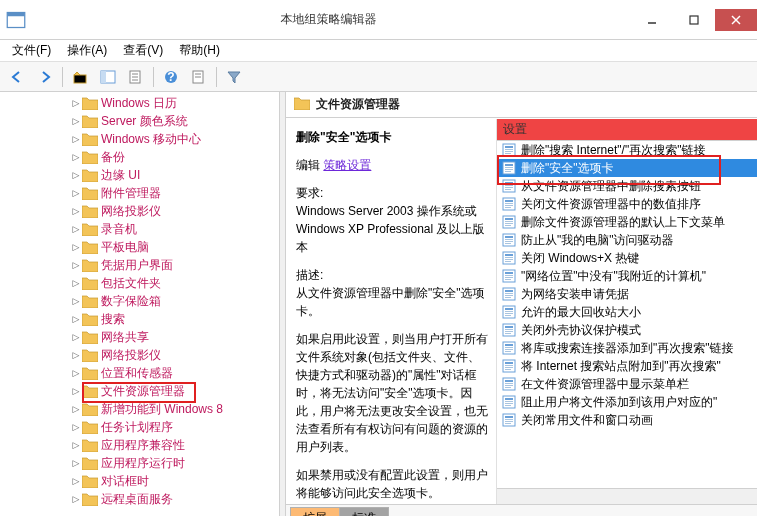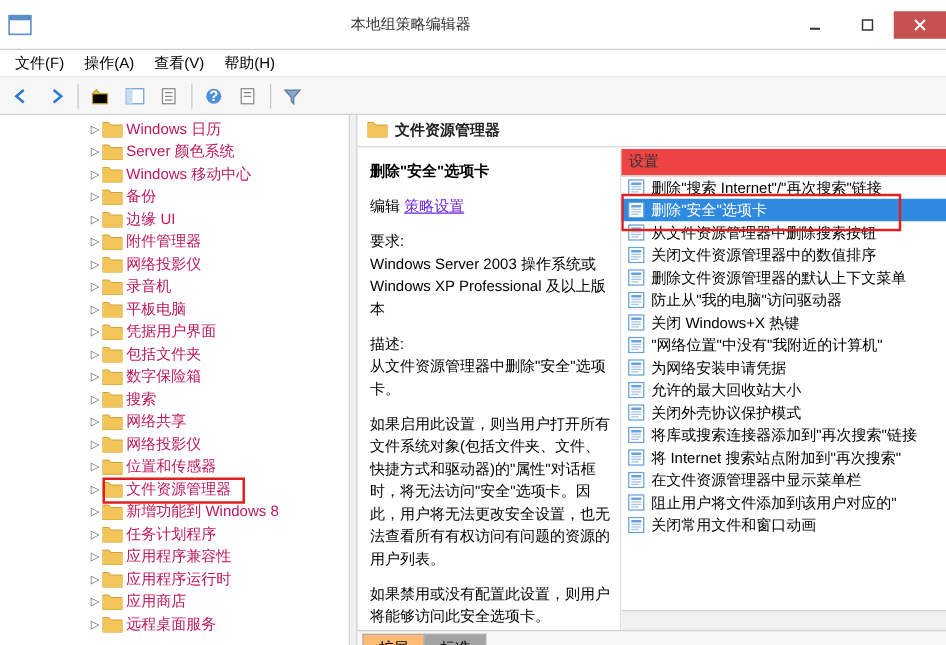--- a/index.html
+++ b/index.html
@@ -355,21 +355,21 @@
         </span>
         <span class="label">应用程序运行时</span>
       </div>
       <div class="tree-node">
         <span class="expander">▷</span>
         <span class="folder-icon">
           <svg viewBox="0 0 16 14">
             <path d="M0 2 L5 2 L7 4 L16 4 L16 14 L0 14 Z" fill="#f3c458" stroke="#c59a2e" stroke-width="0.7"></path>
           </svg>
         </span>
-        <span class="label">应用商店</span>
+        <span class="label">对话框时</span>
       </div>
       <div class="tree-node">
         <span class="expander">▷</span>
         <span class="folder-icon">
           <svg viewBox="0 0 16 14">
             <path d="M0 2 L5 2 L7 4 L16 4 L16 14 L0 14 Z" fill="#f3c458" stroke="#c59a2e" stroke-width="0.7"></path>
           </svg>
         </span>
         <span class="label">远程桌面服务</span>
       </div>

